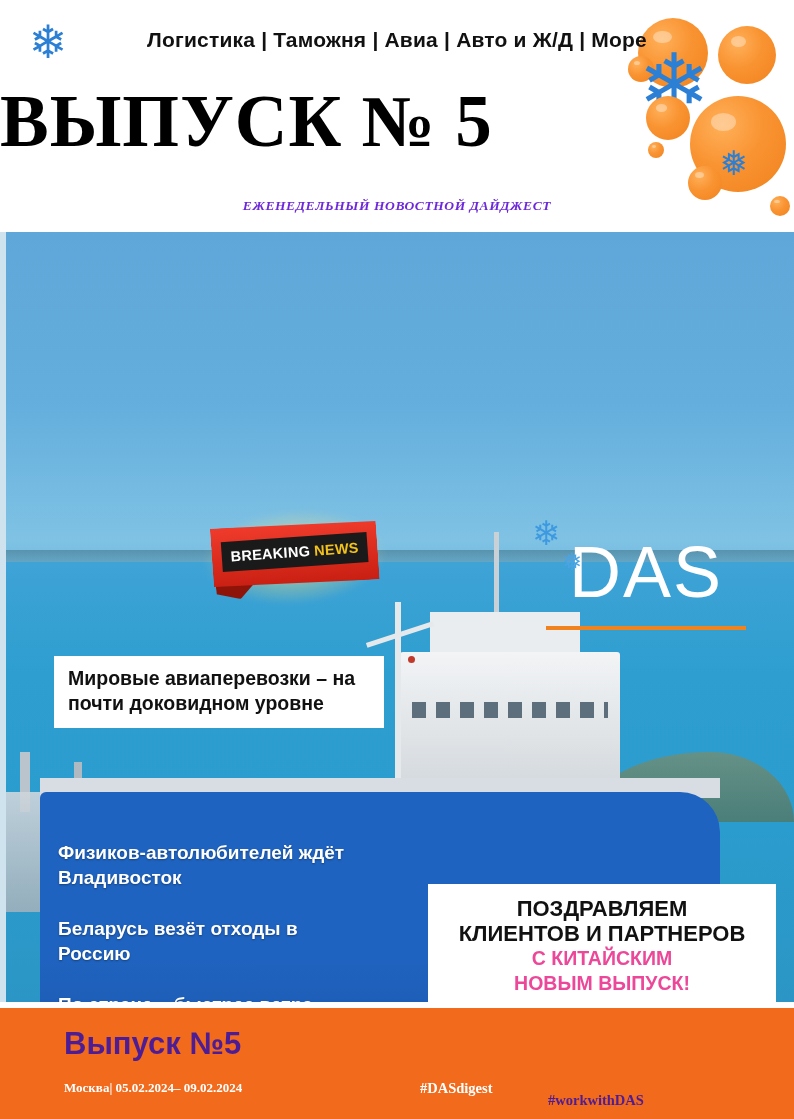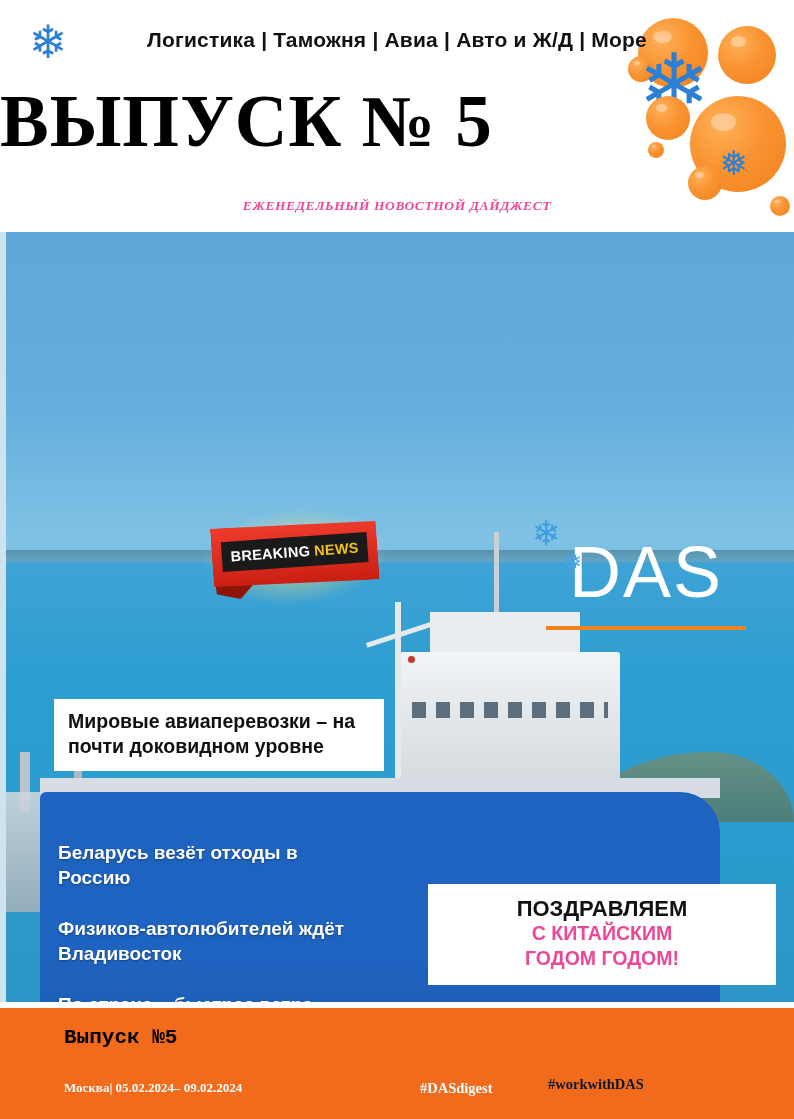--- a/index.html
+++ b/index.html
@@ -55,21 +55,21 @@
   }
   .issue-sub {
     position: absolute;
     top: 198px; left: 0; width: 100%;
     text-align: center;
     font-family: "Liberation Serif", serif;
     font-style: italic;
     font-weight: bold;
     font-size: 13.5px;
     letter-spacing: .6px;
-    color: #ec4899;
+    color: #6d28d9;
   }
 
   
   .bubble {
     position: absolute;
     border-radius: 50%;
     background: radial-gradient(circle at 34% 30%, #ffb05a 0%, #f99331 45%, #f0831e 100%);
   }
   .bubble::after {
     content: "";
@@ -262,21 +262,20 @@
     color: #4aa4e3; font-size: 24px; line-height: 24px;
   }
 
   
   .headline-box {
     position: absolute;
     left: 54px; top: 424px;
     width: 330px;
     background: #ffffff;
     padding: 10px 14px 12px 14px;
-    margin-top: 43px;
   }
   .headline-box p {
     font-size: 19.5px;
     font-weight: bold;
     line-height: 25px;
     color: #111;
   }
 
   
   .stories {
@@ -316,44 +315,44 @@
     background: #f26a1b;
     border-top: 6px solid #ffffff;
   }
   .footer-side {
     position: absolute; left: 0; top: 0; width: 14px; height: 100%;
     background: #f26a1b;
   }
   .footer-title {
     position: absolute;
     left: 64px; top: 18px;
-    font-family: Liberation Mono, monospace;
-    font-size: 21px; font-weight: bold;
-    color: #000000;
+    font-family: Liberation Sans, sans-serif;
+    font-size: 31px; font-weight: bold;
+    color: #4c1d95;
   }
   .footer-city {
     position: absolute;
     left: 64px; top: 72px;
     font-family: "Liberation Serif", serif;
     font-size: 13px; font-weight: bold;
     color: #ffffff;
   }
   .footer-tag1 {
     position: absolute;
     left: 420px; top: 72px;
     font-family: "Liberation Serif", serif;
     font-size: 14.5px; font-weight: bold;
     color: #ffffff;
   }
   .footer-tag2 {
     position: absolute;
-    left: 548px; top: 68px;
+    left: 548px; top: 84px;
     font-family: "Liberation Serif", serif;
     font-size: 14.5px; font-weight: bold;
-    color: #0f172a;
+    color: #4c1d95;
   }
   
   .hero-left-strip {
     position: absolute; left: 0; top: 0; width: 6px; height: 100%;
     background: #cfe3ef;
   }
 </style>
 </head>
 <body>
 
@@ -426,30 +425,31 @@
       <div class="das-snow2">❅</div>
       <div class="das-word">DAS</div>
       <div class="das-rule"></div>
     </div>
 
     <div class="headline-box">
       <p>Мировые авиаперевозки – на почти доковидном уровне</p>
     </div>
 
     <div class="stories">
+      <div class="story">Физиков-автолюбителей ждёт Владивосток</div>
       <div class="story">Беларусь везёт отходы в Россию</div>
-      <div class="story">Физиков-автолюбителей ждёт Владивосток</div>
       <div class="story">По стране – быстрее ветра</div>
 
     </div>
 
     <div class="greet-box">
       <div class="l1">ПОЗДРАВЛЯЕМ</div>
+      <div class="l2">КЛИЕНТОВ И ПАРТНЕРОВ</div>
       <div class="l3">С КИТАЙСКИМ</div>
-      <div class="l4">ГОДОМ ГОДОМ!</div>
+      <div class="l4">НОВЫМ ВЫПУСК!</div>
     </div>
 
   </div>
 
   <div class="footer">
     <div class="footer-side"></div>
     <div class="footer-title">Выпуск №5</div>
     <div class="footer-city">Москва| 05.02.2024– 09.02.2024</div>
     <div class="footer-tag1">#DASdigest</div>
     <div class="footer-tag2">#workwithDAS</div>

